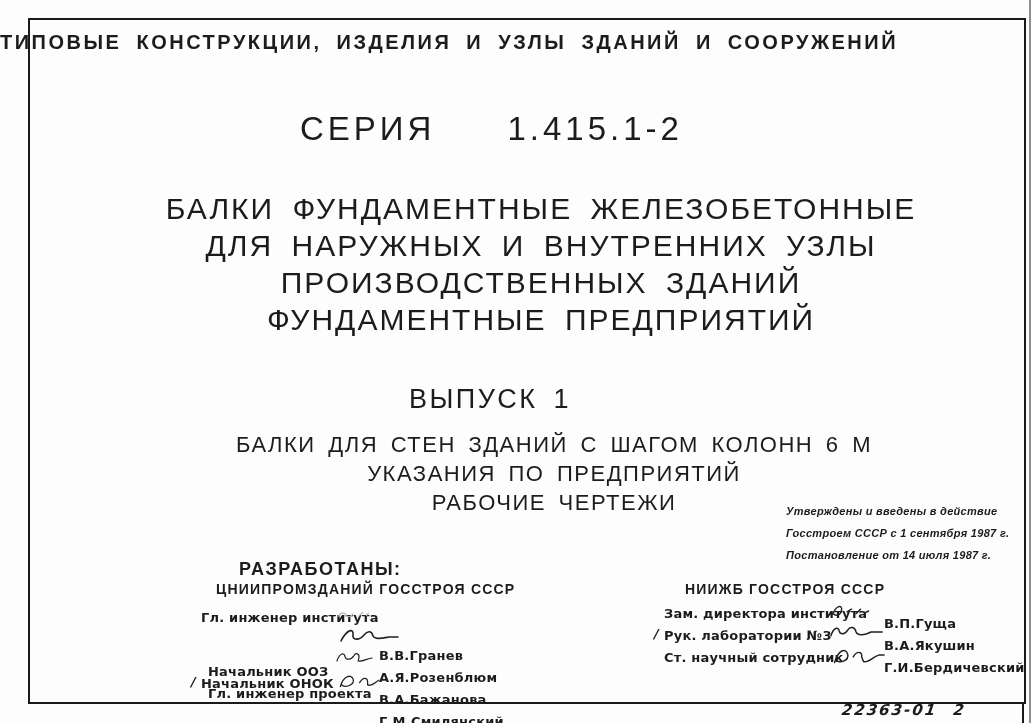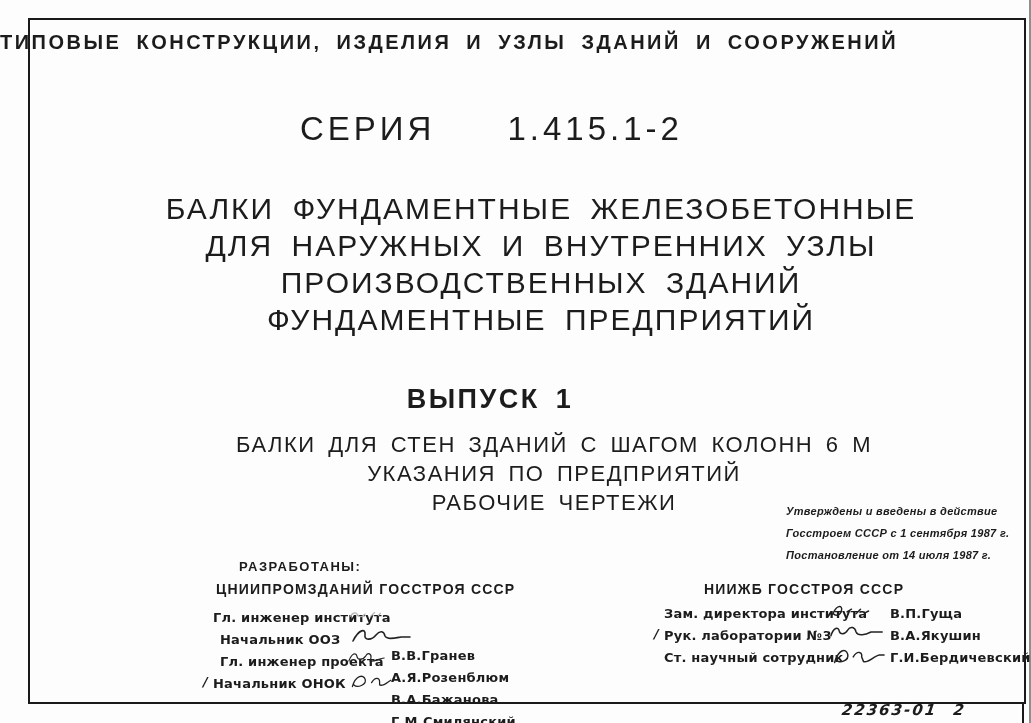--- a/index.html
+++ b/index.html
@@ -25,58 +25,58 @@
     font-size:33px;font-weight:500;letter-spacing:4px;white-space:nowrap;
   }
   .series-line .series-number{margin-left:72px;}
 
   .title-block{
     position:absolute;top:190px;left:0;width:1020px;text-align:center;
     font-size:30px;font-weight:500;line-height:37px;letter-spacing:2px;word-spacing:8px;padding-left:31px;
   }
   .issue-line{
     position:absolute;top:384px;left:0;width:980px;text-align:center;
-    font-size:27px;font-weight:700;letter-spacing:2.5px;word-spacing:6px;
+    font-size:27px;font-weight:400;letter-spacing:2.5px;word-spacing:6px;
   }
   .subtitle-block{
     position:absolute;top:430px;left:0;width:1020px;text-align:center;
     font-size:22px;font-weight:500;line-height:29px;letter-spacing:1.5px;word-spacing:5px;padding-left:44px;
   }
 
   .approval{
     position:absolute;left:786px;top:500px;width:234px;
     font-family:Liberation Sans, sans-serif;font-size:11px;font-style:italic;font-weight:600;
     line-height:22px;letter-spacing:0.3px;white-space:nowrap;
   }
   .approval span{display:block;}
 
   .developed-label{
     position:absolute;left:239px;top:559px;
-    font-size:13px;font-weight:700;letter-spacing:1.5px;
+    font-size:18px;font-weight:700;letter-spacing:1.5px;
   }
   .org-name{
     position:absolute;top:581px;font-size:14px;font-weight:700;letter-spacing:1.2px;white-space:nowrap;
   }
   .org-left{left:216px;}
-  .org-right{left:685px;margin-left:19px;}
+  .org-right{left:685px;}
 
   .signers{position:absolute;font-family:"DejaVu Sans",sans-serif;font-size:13px;font-weight:700;letter-spacing:0.2px;}
-  .signers-left{left:213px;top:610px;width:310px;}
+  .signers-left{left:201px;top:610px;width:310px;}
   .signers-right{left:664px;top:606px;width:360px;}
   .sig-row{position:relative;height:22px;}
   .sig-row .prefix{position:absolute;left:-10px;top:-2px;font-style:italic;}
   .sig-row .role{position:absolute;left:0;white-space:nowrap;}
   .sig-row .name{position:absolute;white-space:nowrap;}
   .signers-left .sig{position:absolute;left:133px;top:-5px;}
   .signers-left .name{left:178px;margin-top:38px;}
   .signers-right .sig{position:absolute;left:165px;top:-5px;}
-  .signers-right .name{left:226px;}
+  .signers-right .name{left:220px;margin-top:10px;}
   .sig path{fill:none;stroke:#222;stroke-width:1.6;stroke-linecap:round;}
   .sig.faint path{stroke:#b3b3b3;}
-  .indent-1{padding-left:7px;}
+  .indent-1{padding-left:7px;margin-top:32px;}
 
   .doc-number{
     position:absolute;left:842px;top:701px;
     font-family:"DejaVu Sans",sans-serif;font-size:15px;font-style:italic;font-weight:600;
     letter-spacing:2px;word-spacing:9px;transform:skewX(-8deg);white-space:nowrap;
   }
 </style>
 </head>
 <body>
 

